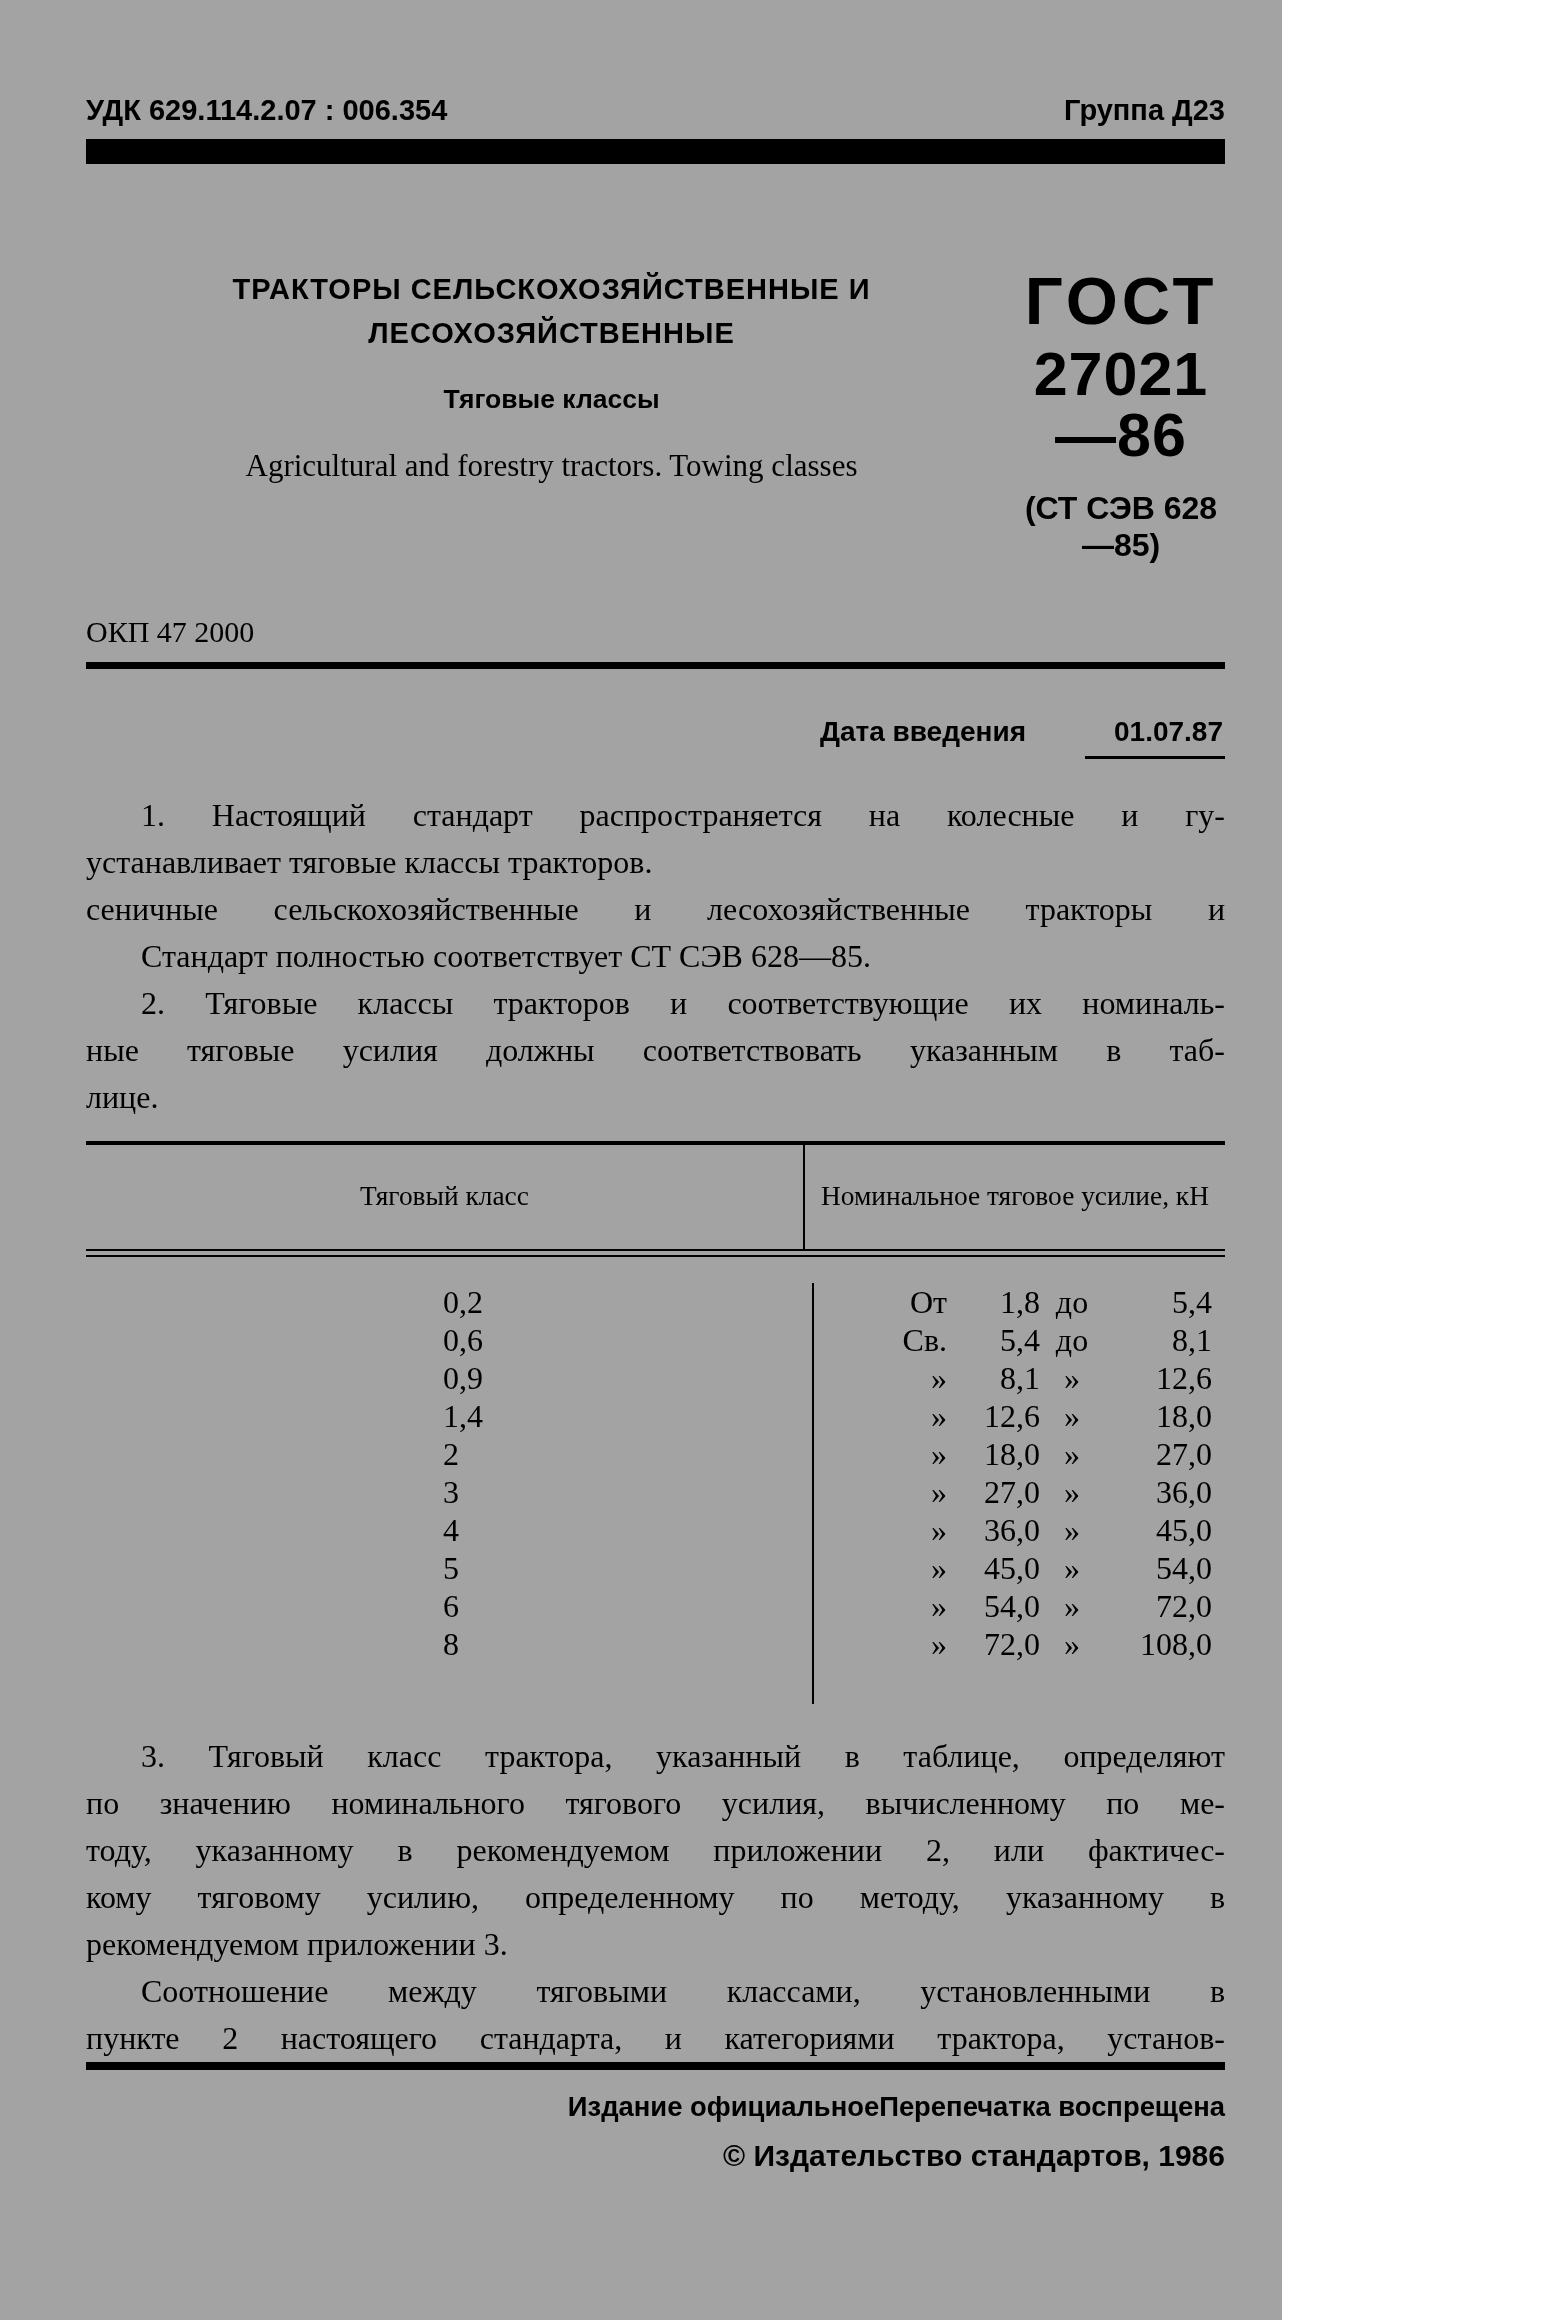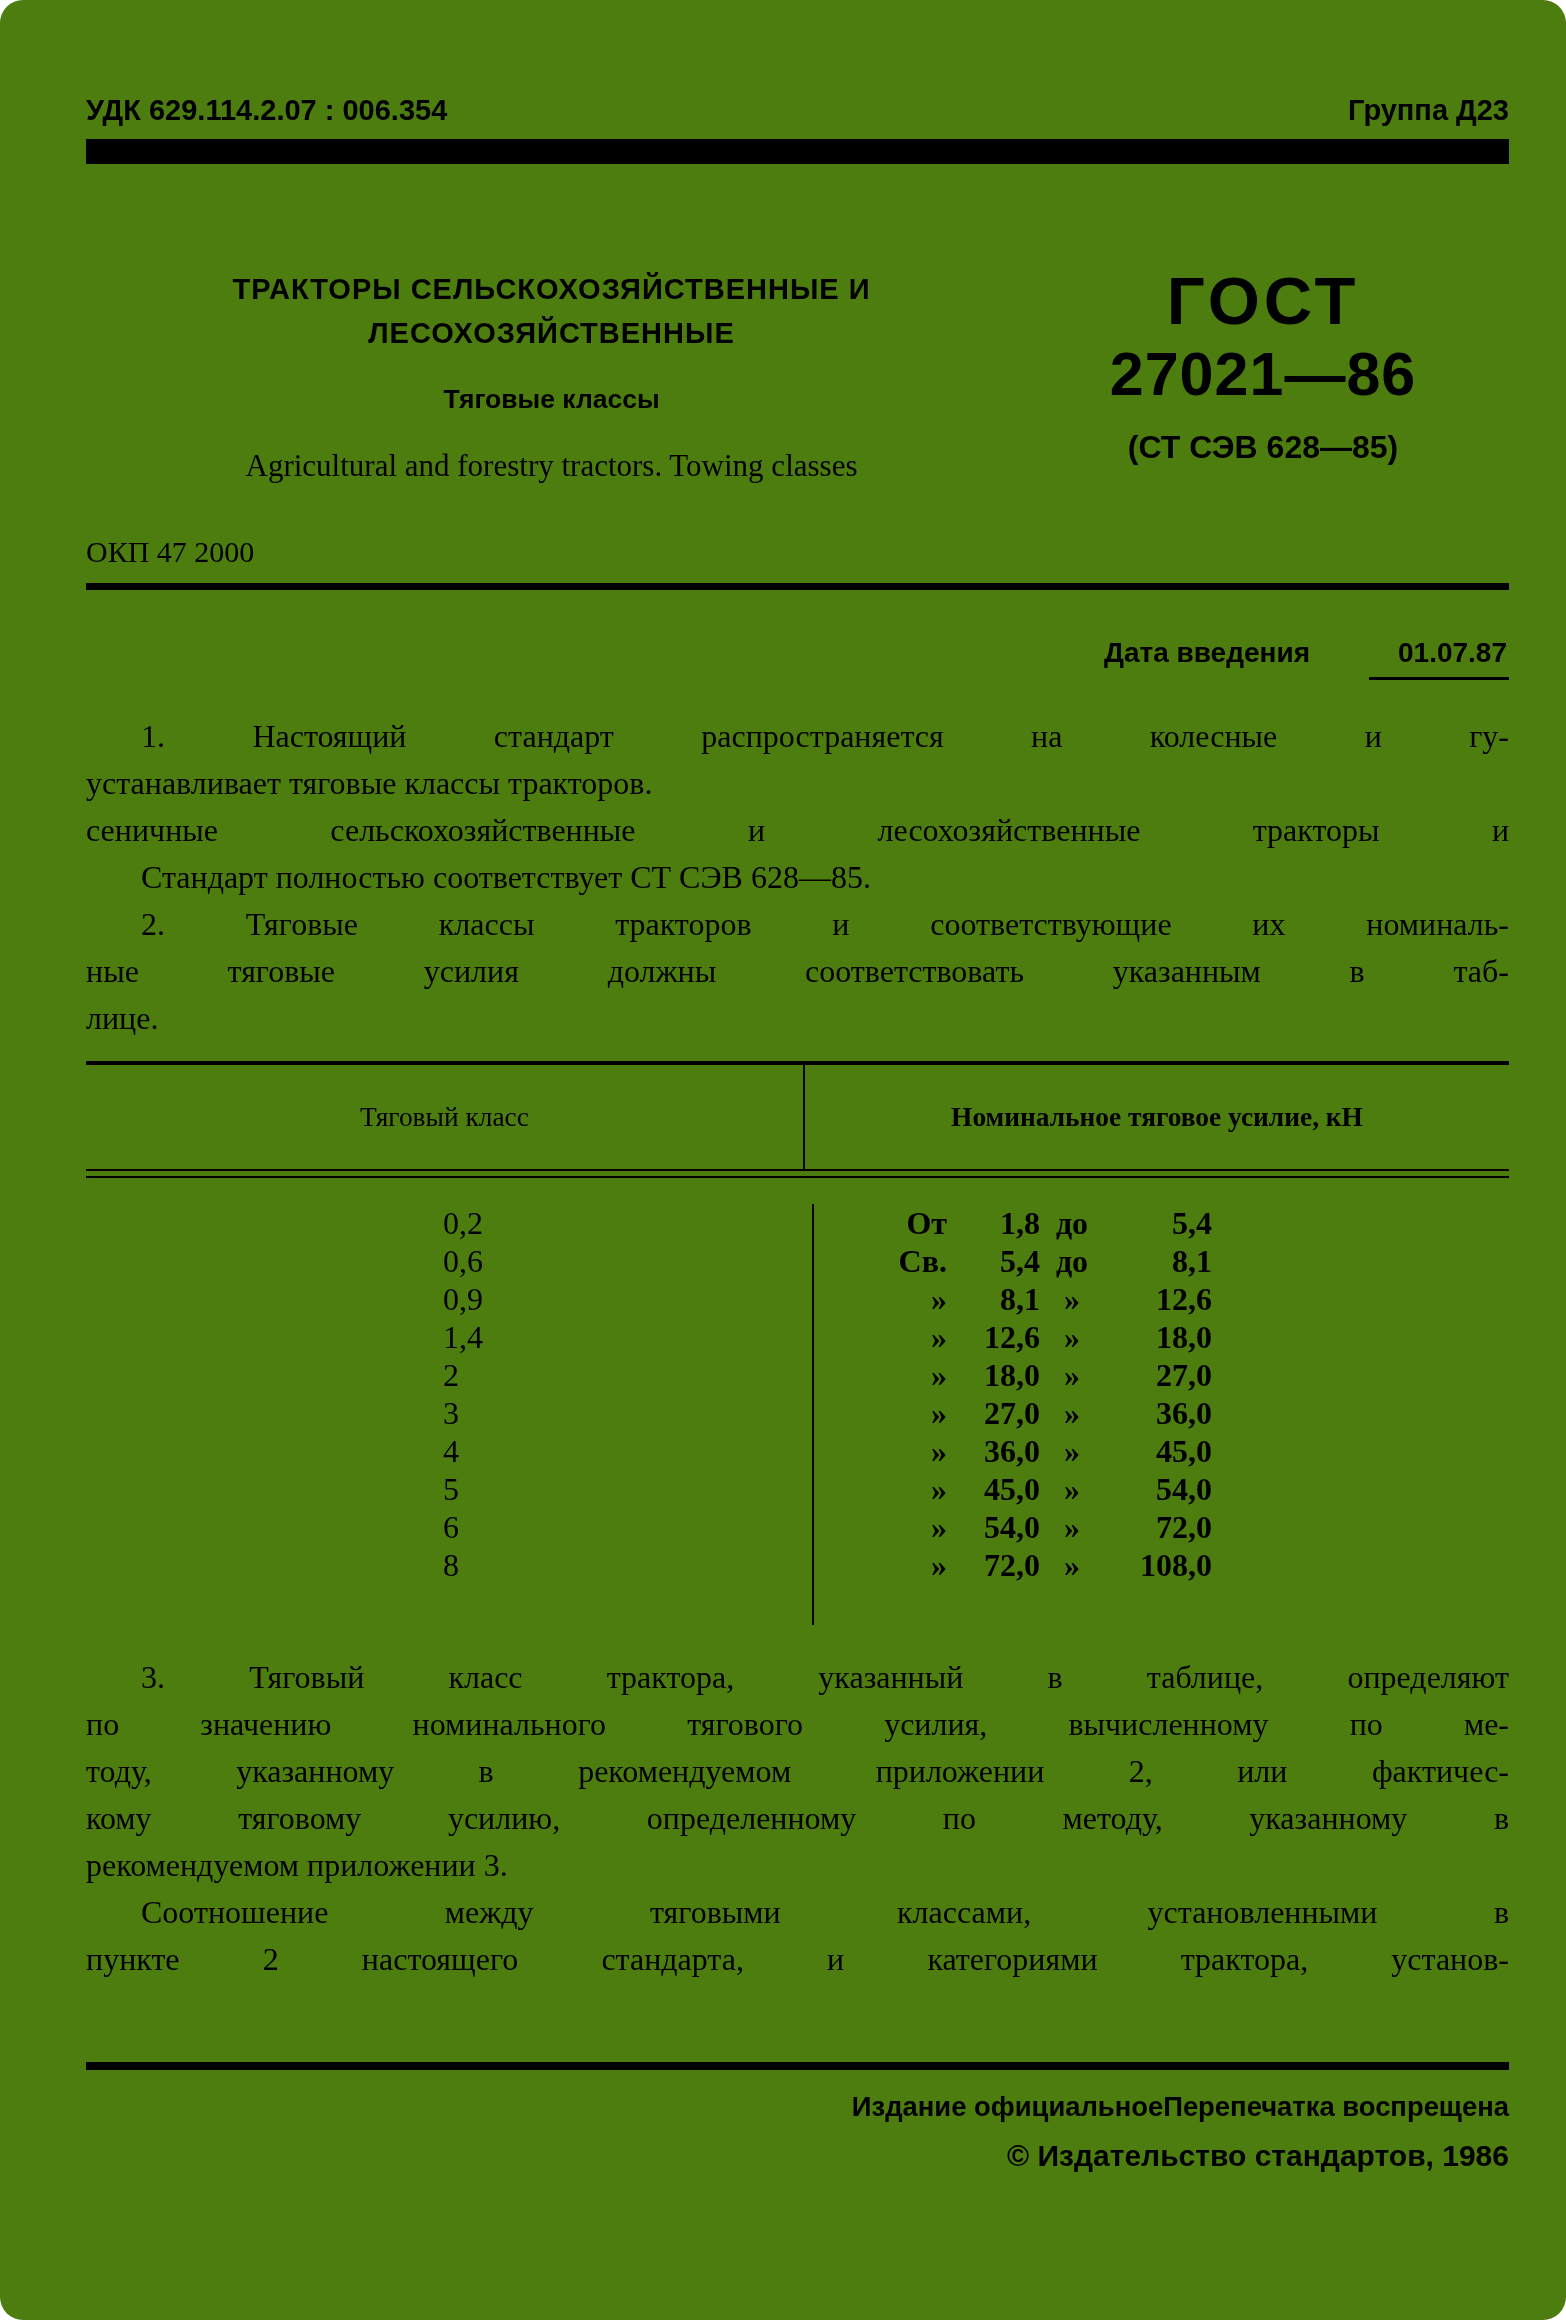--- a/index.html
+++ b/index.html
@@ -1,25 +1,24 @@
 <!DOCTYPE html>
 <html><head>
 <meta charset="utf-8">
 <style>
   html,body { margin:0; padding:0; background:#fff; }
   .page {
     position:relative;
-    width:1566px; height:2320px;
+    width:1282px; height:2320px;
     box-sizing:border-box;
-    background:#4d7c0f;
+    background:#a3a3a3;
     color:#000;
     padding:94px 57px 0 86px;
     font-family:"Liberation Serif", serif;
     overflow:hidden;
-    border-radius:23px;
   }
   
   .topline {
     display:flex; justify-content:space-between; align-items:baseline;
     font-family:"Liberation Sans", sans-serif; font-weight:bold; font-size:29px;
   }
   .gosstandart {
     margin-top:39px;
     font-family:"Liberation Sans", sans-serif; font-weight:bold; font-size:26.5px;
     letter-spacing:8.8px; word-spacing:21.6px;
@@ -61,21 +60,21 @@
   .bodytext { margin-top:33px; font-size:32px; line-height:47px; }
   .bodytext.after-table { margin-top:29px; }
   .line { text-align:left; }
   .line.just { text-align:justify; text-align-last:justify; -moz-text-align-last:justify; }
   .line.indent { padding-left:55px; }
 
   
   .gost-table { margin-top:19.6px; border-top:4.9px solid #000; }
   .t-row { display:flex; }
   .t-left { width:717px; box-sizing:border-box; }
-  .t-right { flex:1; border-left:2.9px solid #000; box-sizing:border-box;font-weight:bold; }
+  .t-right { flex:1; border-left:2.9px solid #000; box-sizing:border-box; }
   .t-header .t-left, .t-header .t-right {
     display:flex; align-items:center; justify-content:center;
     height:104px; font-size:27.4px;
   }
   .double-rule { height:4.9px; border-top:2.9px solid #000; border-bottom:2.9px solid #000; }
   .t-body { padding-top:25.5px; font-size:32px; }
   .t-body .t-row { line-height:38px;gap:9px; }
   .t-body .t-left { padding-left:357px; }
   .t-body .t-right { display:flex; padding-left:59px; }
   .t-body .pre  { width:74px;  text-align:right; }

